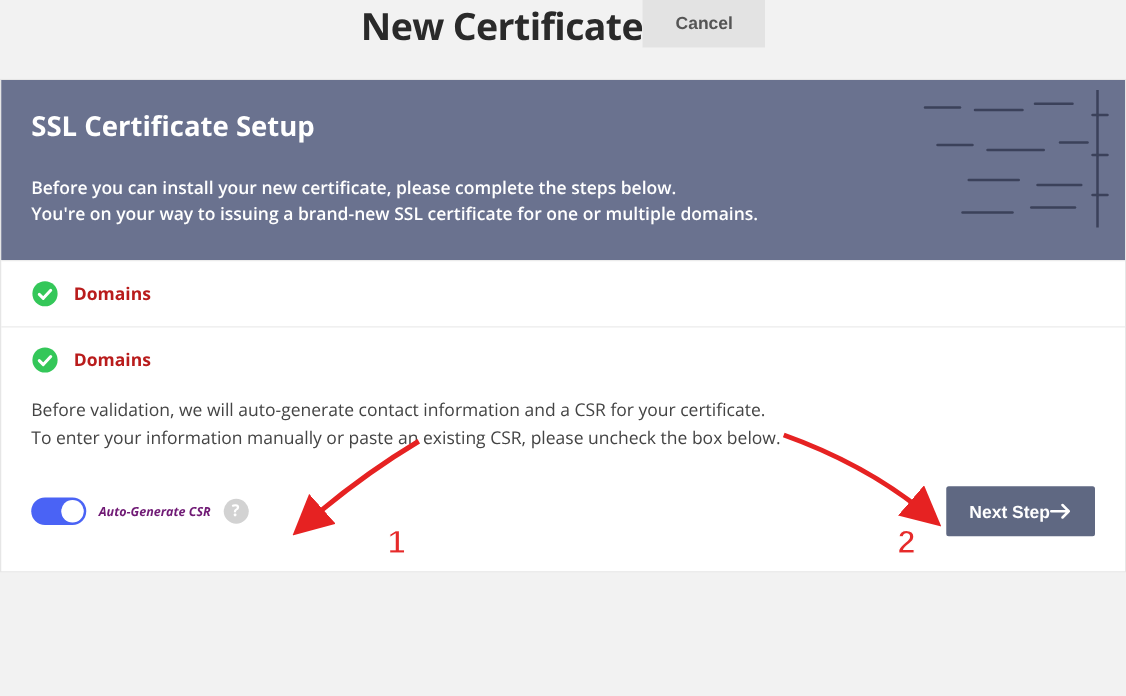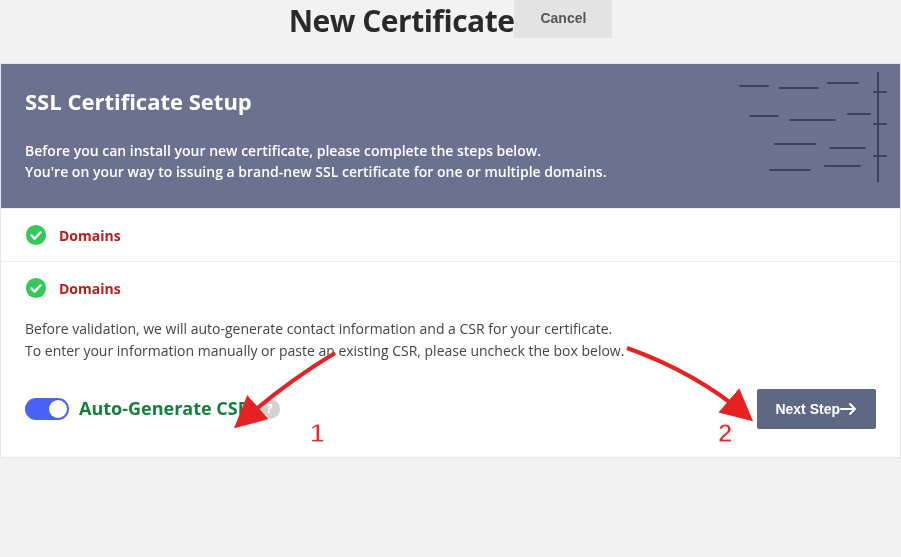--- a/index.html
+++ b/index.html
@@ -117,23 +117,24 @@
   .toggle-knob {
     position: absolute;
     right: 2px;
     top: 2px;
     width: 18px;
     height: 18px;
     background: #fff;
     border-radius: 50%;
   }
   .toggle-label {
-    font-size: 18px;
-    font-weight: 700;
-    color: #15803d;
+    font-size: 10px;
+    font-weight: 700;
+    color: #701a75;
+    font-style: italic;
   }
   .help-icon {
     width: 20px;
     height: 20px;
     border-radius: 50%;
     background: #d2d2d2;
     color: #fff;
     font-size: 13px;
     font-weight: 700;
     display: flex;

